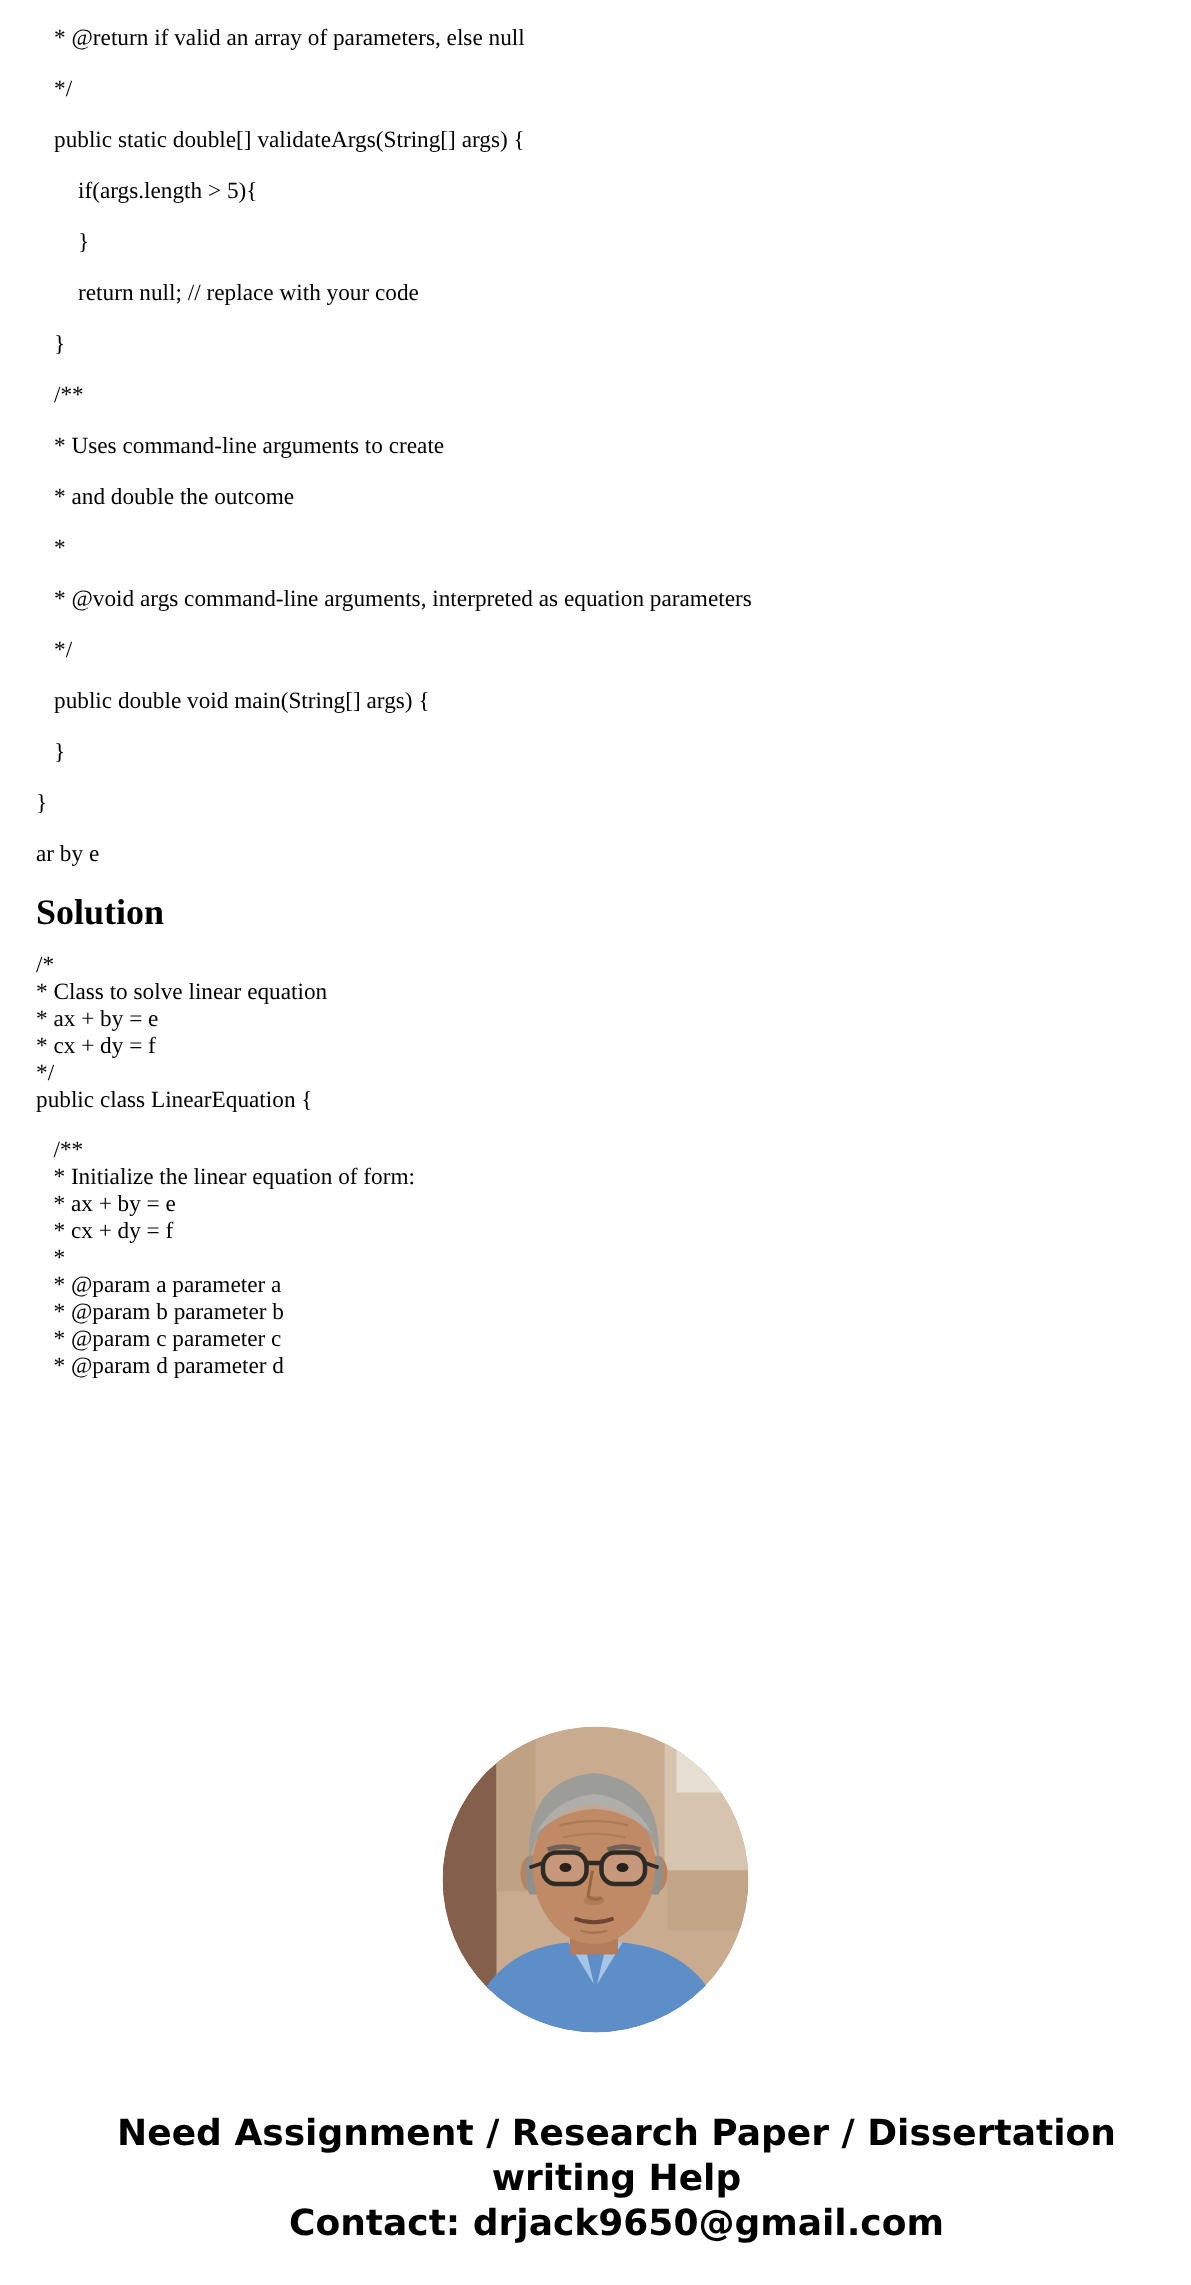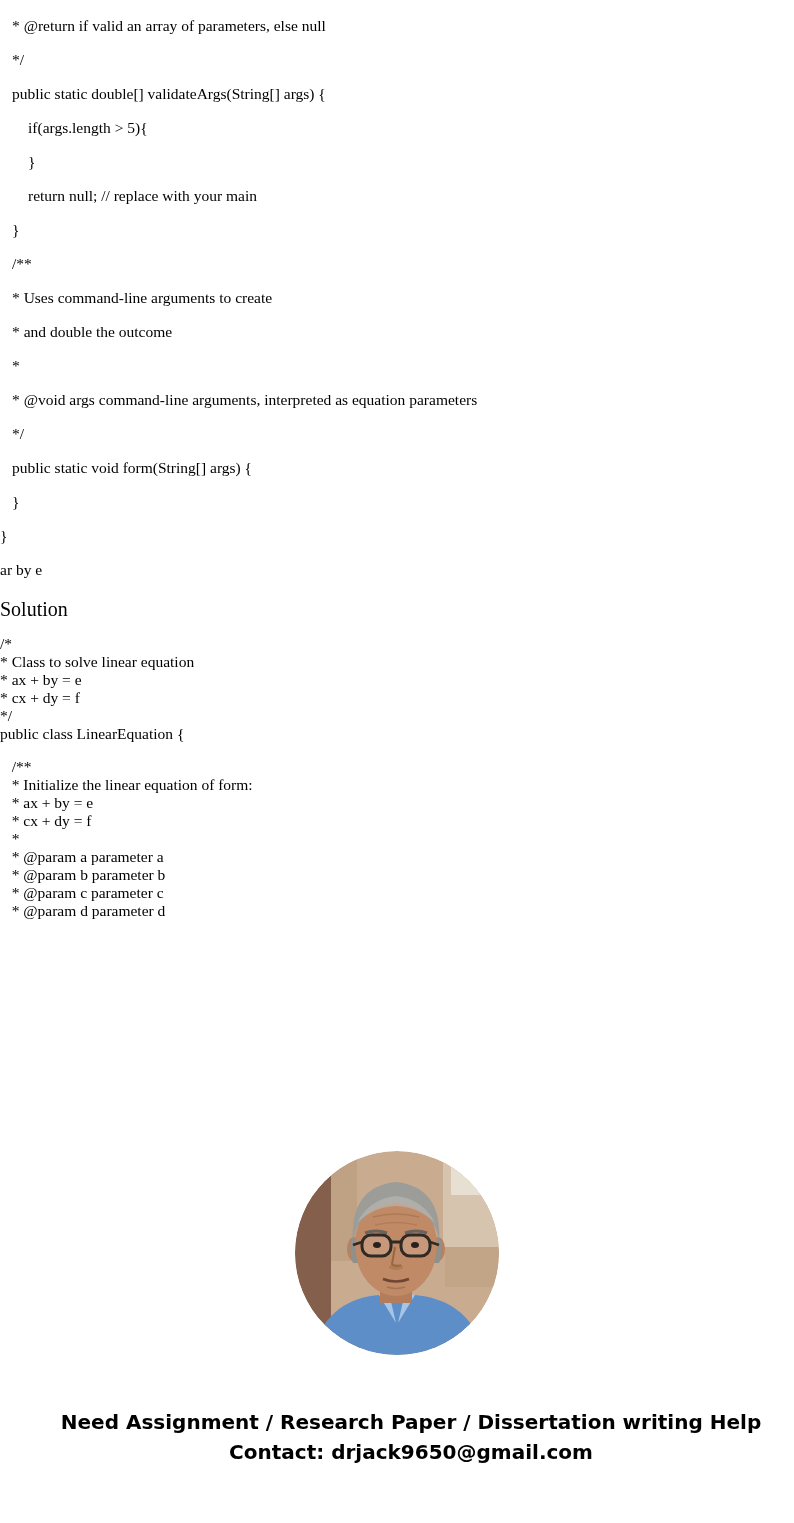--- a/index.html
+++ b/index.html
@@ -5,36 +5,36 @@
   * { margin: 0; padding: 0; box-sizing: border-box; }
   html, body { background: #ffffff; }
   body {
     width: 794px;
     height: 1523px;
     font-family: "Liberation Serif", serif;
     color: #000000;
     overflow: hidden;
   }
   .content {
-    padding: 1px 10px 0 0;
+    padding: 1px 10px 0 24px;
     height: 1127px;
     overflow: hidden;
   }
   .para {
     font-size: 15.5px;
     line-height: 19px;
     margin: 15px 0;
   }
   .indent-0 { padding-left: 0; }
   .indent-1 { padding-left: 12px; }
   .indent-2 { padding-left: 28px; }
   .solution-heading {
     font-family: "Liberation Serif", serif;
-    font-weight: normal;
-    font-size: 20px;
+    font-weight: bold;
+    font-size: 24px;
     line-height: 21px;
     margin: 20px 0 15px 0;
   }
   .fileline {
     font-size: 15.5px;
     line-height: 19px;
     margin: 15px 0;
   }
   .codeblock {
     font-size: 15.5px;
@@ -53,21 +53,21 @@
     border-radius: 50%;
     overflow: hidden;
     display: block;
   }
   .avatar-circle svg { display: block; }
   .footer {
     margin-top: 52px;
     text-align: center;
     font-family: "DejaVu Sans", sans-serif;
     font-weight: bold;
-    font-size: 20px;
+    font-size: 24px;
     line-height: 30px;
     color: #000000;
     padding-left: 28px;
   }
   .footer .help-text {
     max-width: 745px;
     margin: 0 auto;
   }
 </style>
 </head>
@@ -75,29 +75,29 @@
 
 <div class="page">
 
   <div class="content">
     <div id="paragraphs">
         <p class="para indent-1">* @return if valid an array of parameters, else null</p>
         <p class="para indent-1">*/</p>
         <p class="para indent-1">public static double[] validateArgs(String[] args) {</p>
         <p class="para indent-2">if(args.length &gt; 5){</p>
         <p class="para indent-2">}</p>
-        <p class="para indent-2">return null; // replace with your main</p>
+        <p class="para indent-2">return null; // replace with your code</p>
         <p class="para indent-1">}</p>
         <p class="para indent-1">/**</p>
         <p class="para indent-1">* Uses command-line arguments to create</p>
         <p class="para indent-1">* and double the outcome</p>
         <p class="para indent-1">*</p>
         <p class="para indent-1">* @void args command-line arguments, interpreted as equation parameters</p>
         <p class="para indent-1">*/</p>
-        <p class="para indent-1">public static void form(String[] args) {</p>
+        <p class="para indent-1">public double void main(String[] args) {</p>
         <p class="para indent-1">}</p>
         <p class="para indent-0">}</p>
         <p class="para indent-0">ar by e</p>
       </div>
 
     <h3 class="solution-heading">Solution</h3>
 
 
     <div id="codeblocks">
         <p class="codeblock">/*

